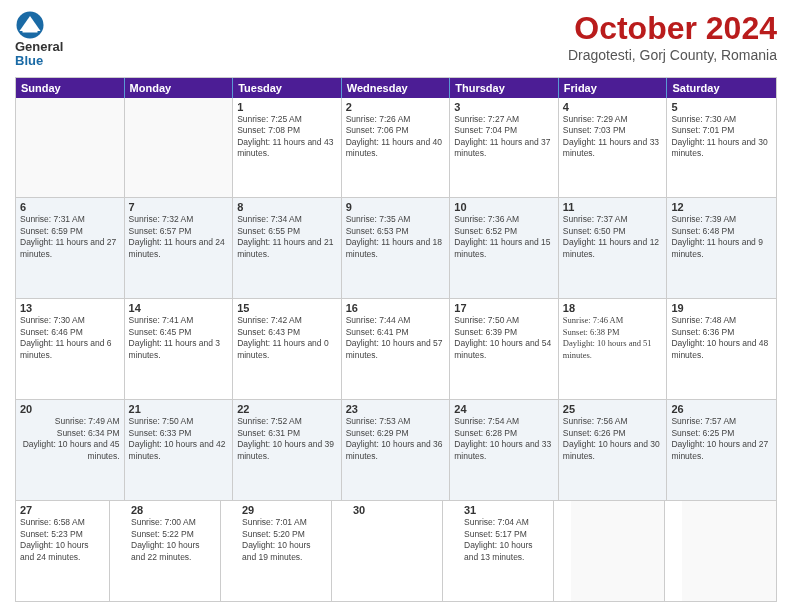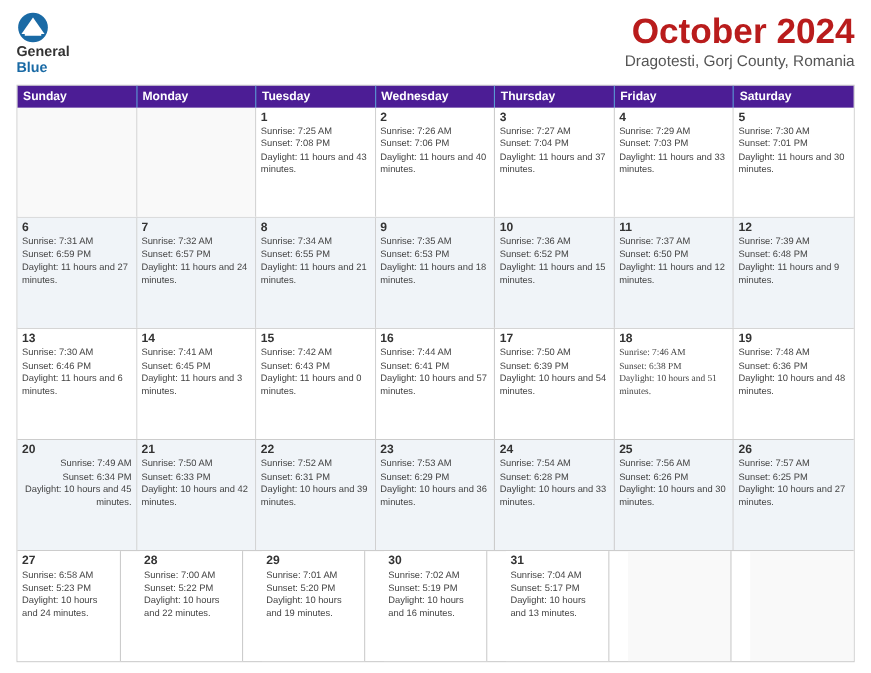--- a/index.html
+++ b/index.html
@@ -322,23 +322,20 @@
 Daylight: 10 hours and 22 minutes.</div>
           </div>
           <div class="cal-cell">
             <div class="day-num">29</div>
             <div class="day-info" style="white-space: pre-line;">Sunrise: 7:01 AM
 Sunset: 5:20 PM
 Daylight: 10 hours and 19 minutes.</div>
           </div>
           <div class="cal-cell">
             <div class="day-num">30</div>
-            <div class="day-info" style="white-space: pre-line;">Sunrise: 7:02 AM
-Sunset: 5:19 PM
-Daylight: 10 hours and 16 minutes.</div>
           </div>
           <div class="cal-cell">
             <div class="day-num">31</div>
             <div class="day-info" style="white-space: pre-line;">Sunrise: 7:04 AM
 Sunset: 5:17 PM
 Daylight: 10 hours and 13 minutes.</div>
           </div>
           <div class="cal-cell empty"></div>
           <div class="cal-cell empty"></div>
         </div>

